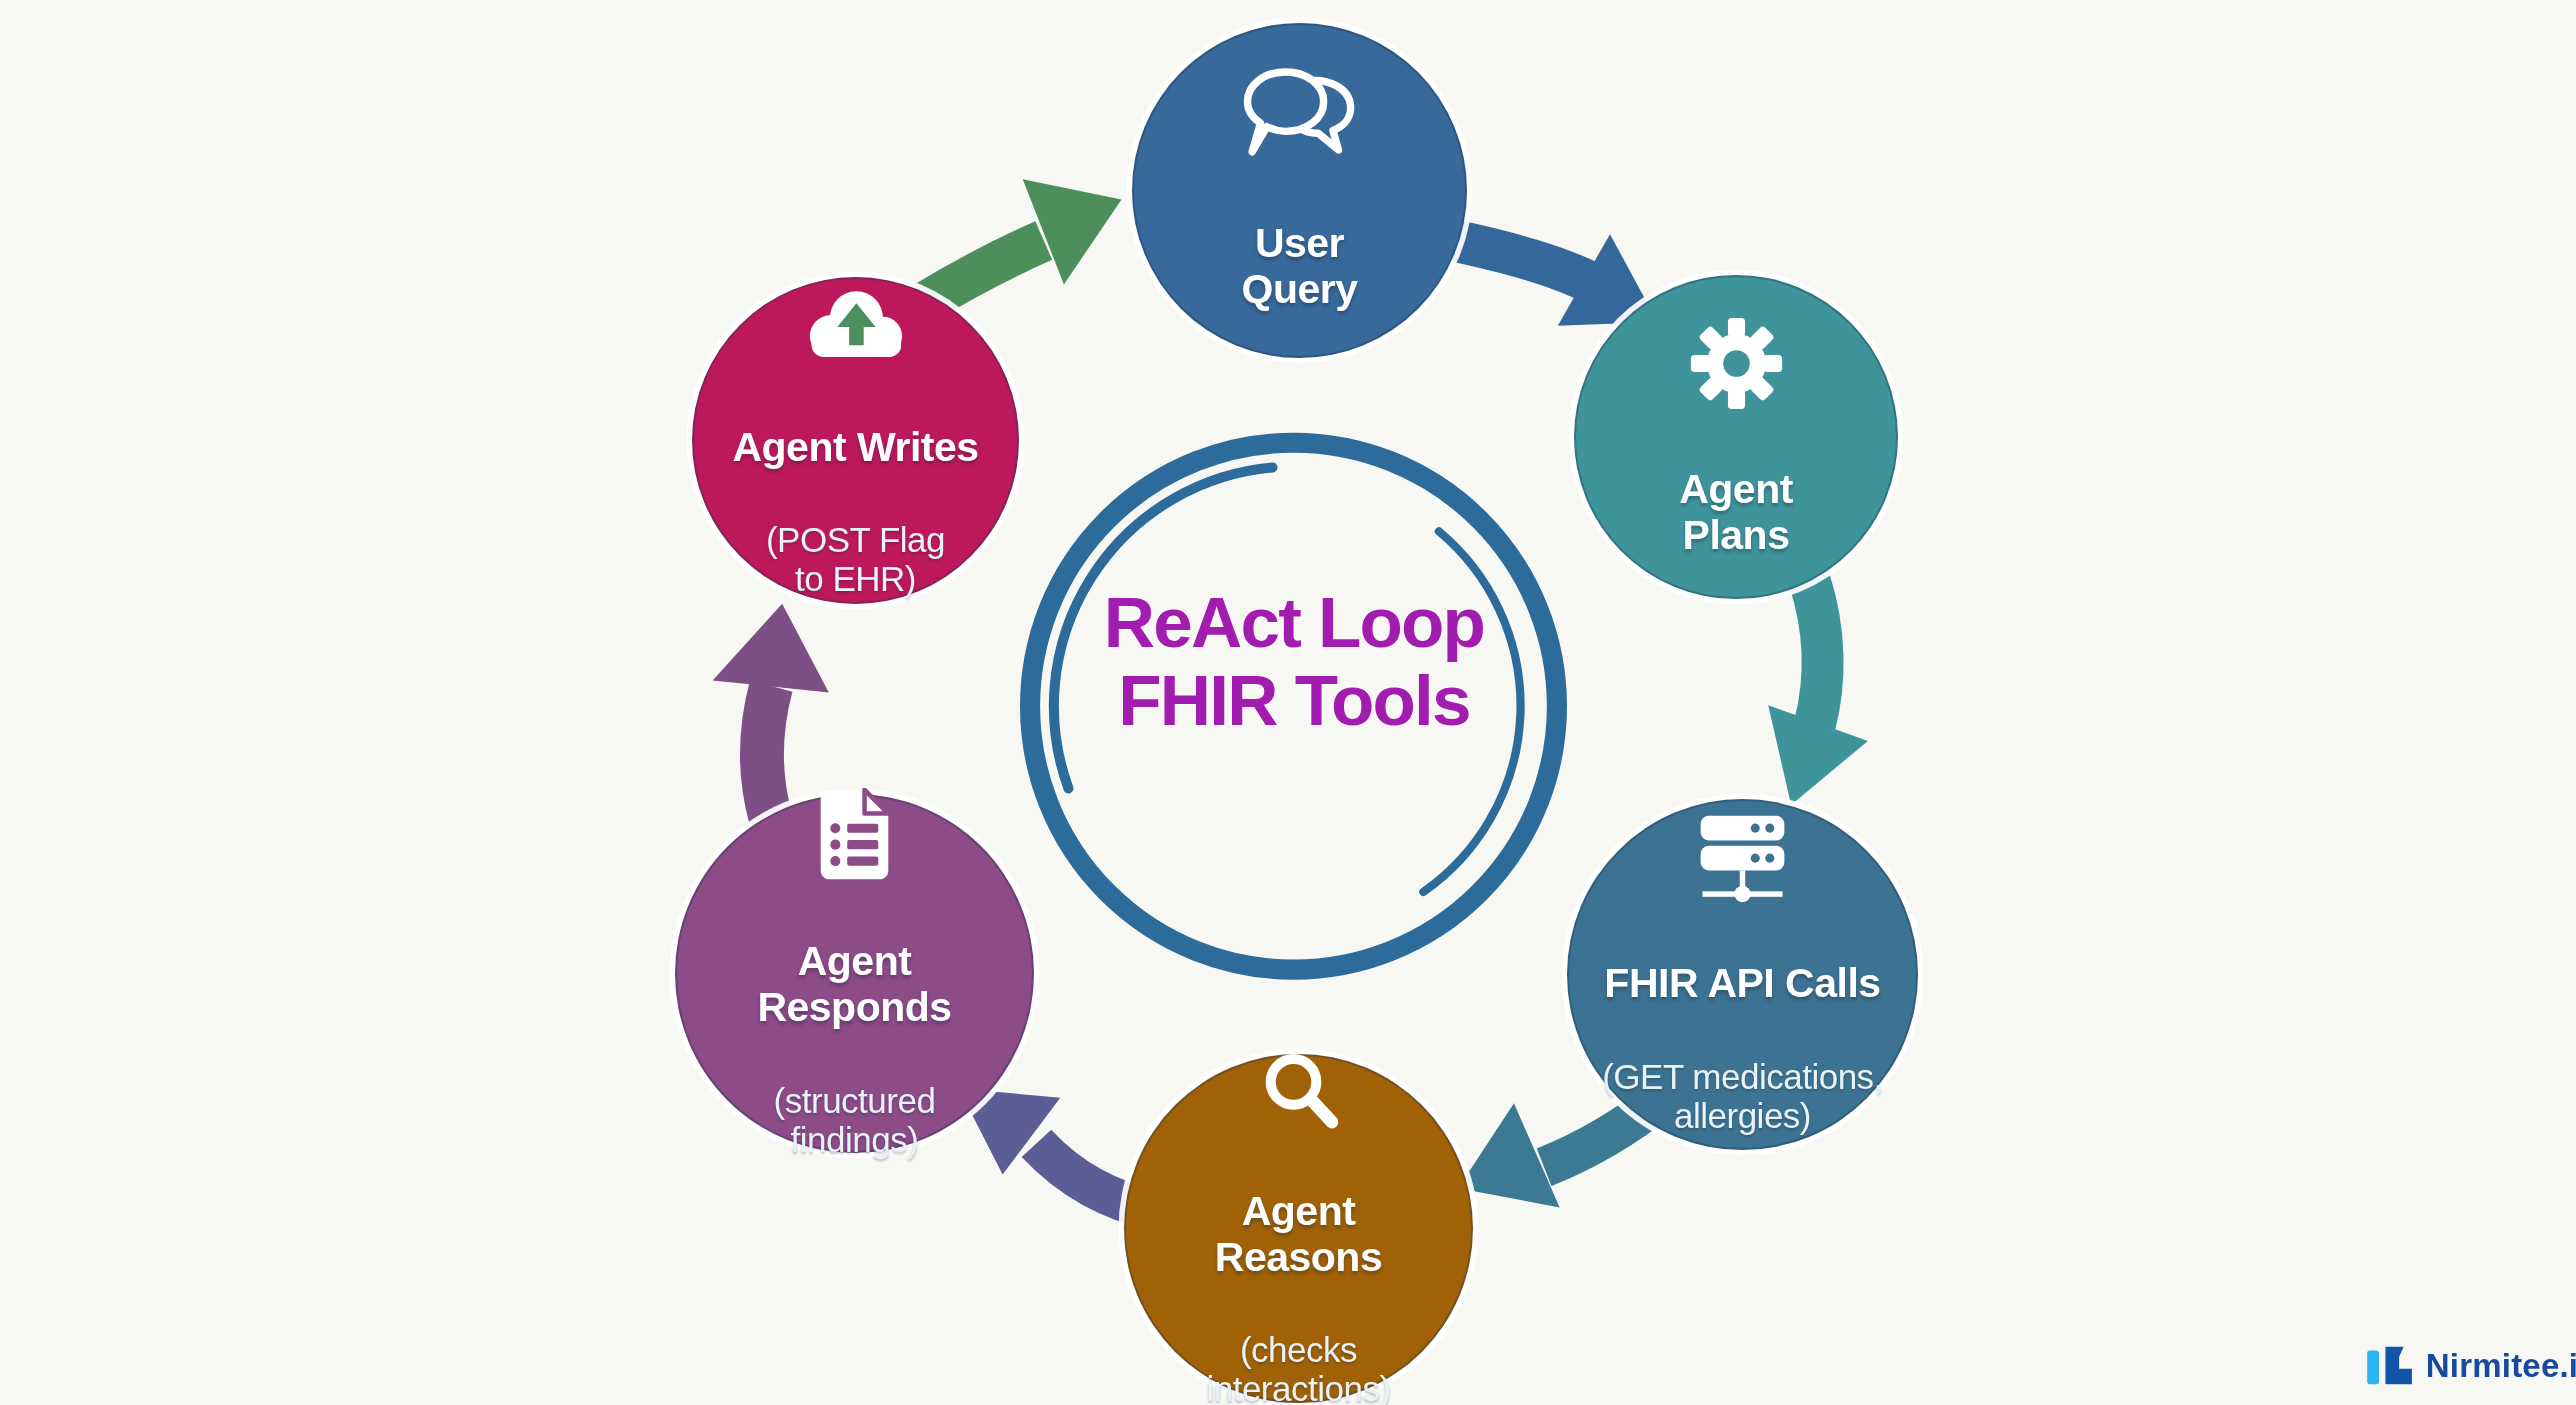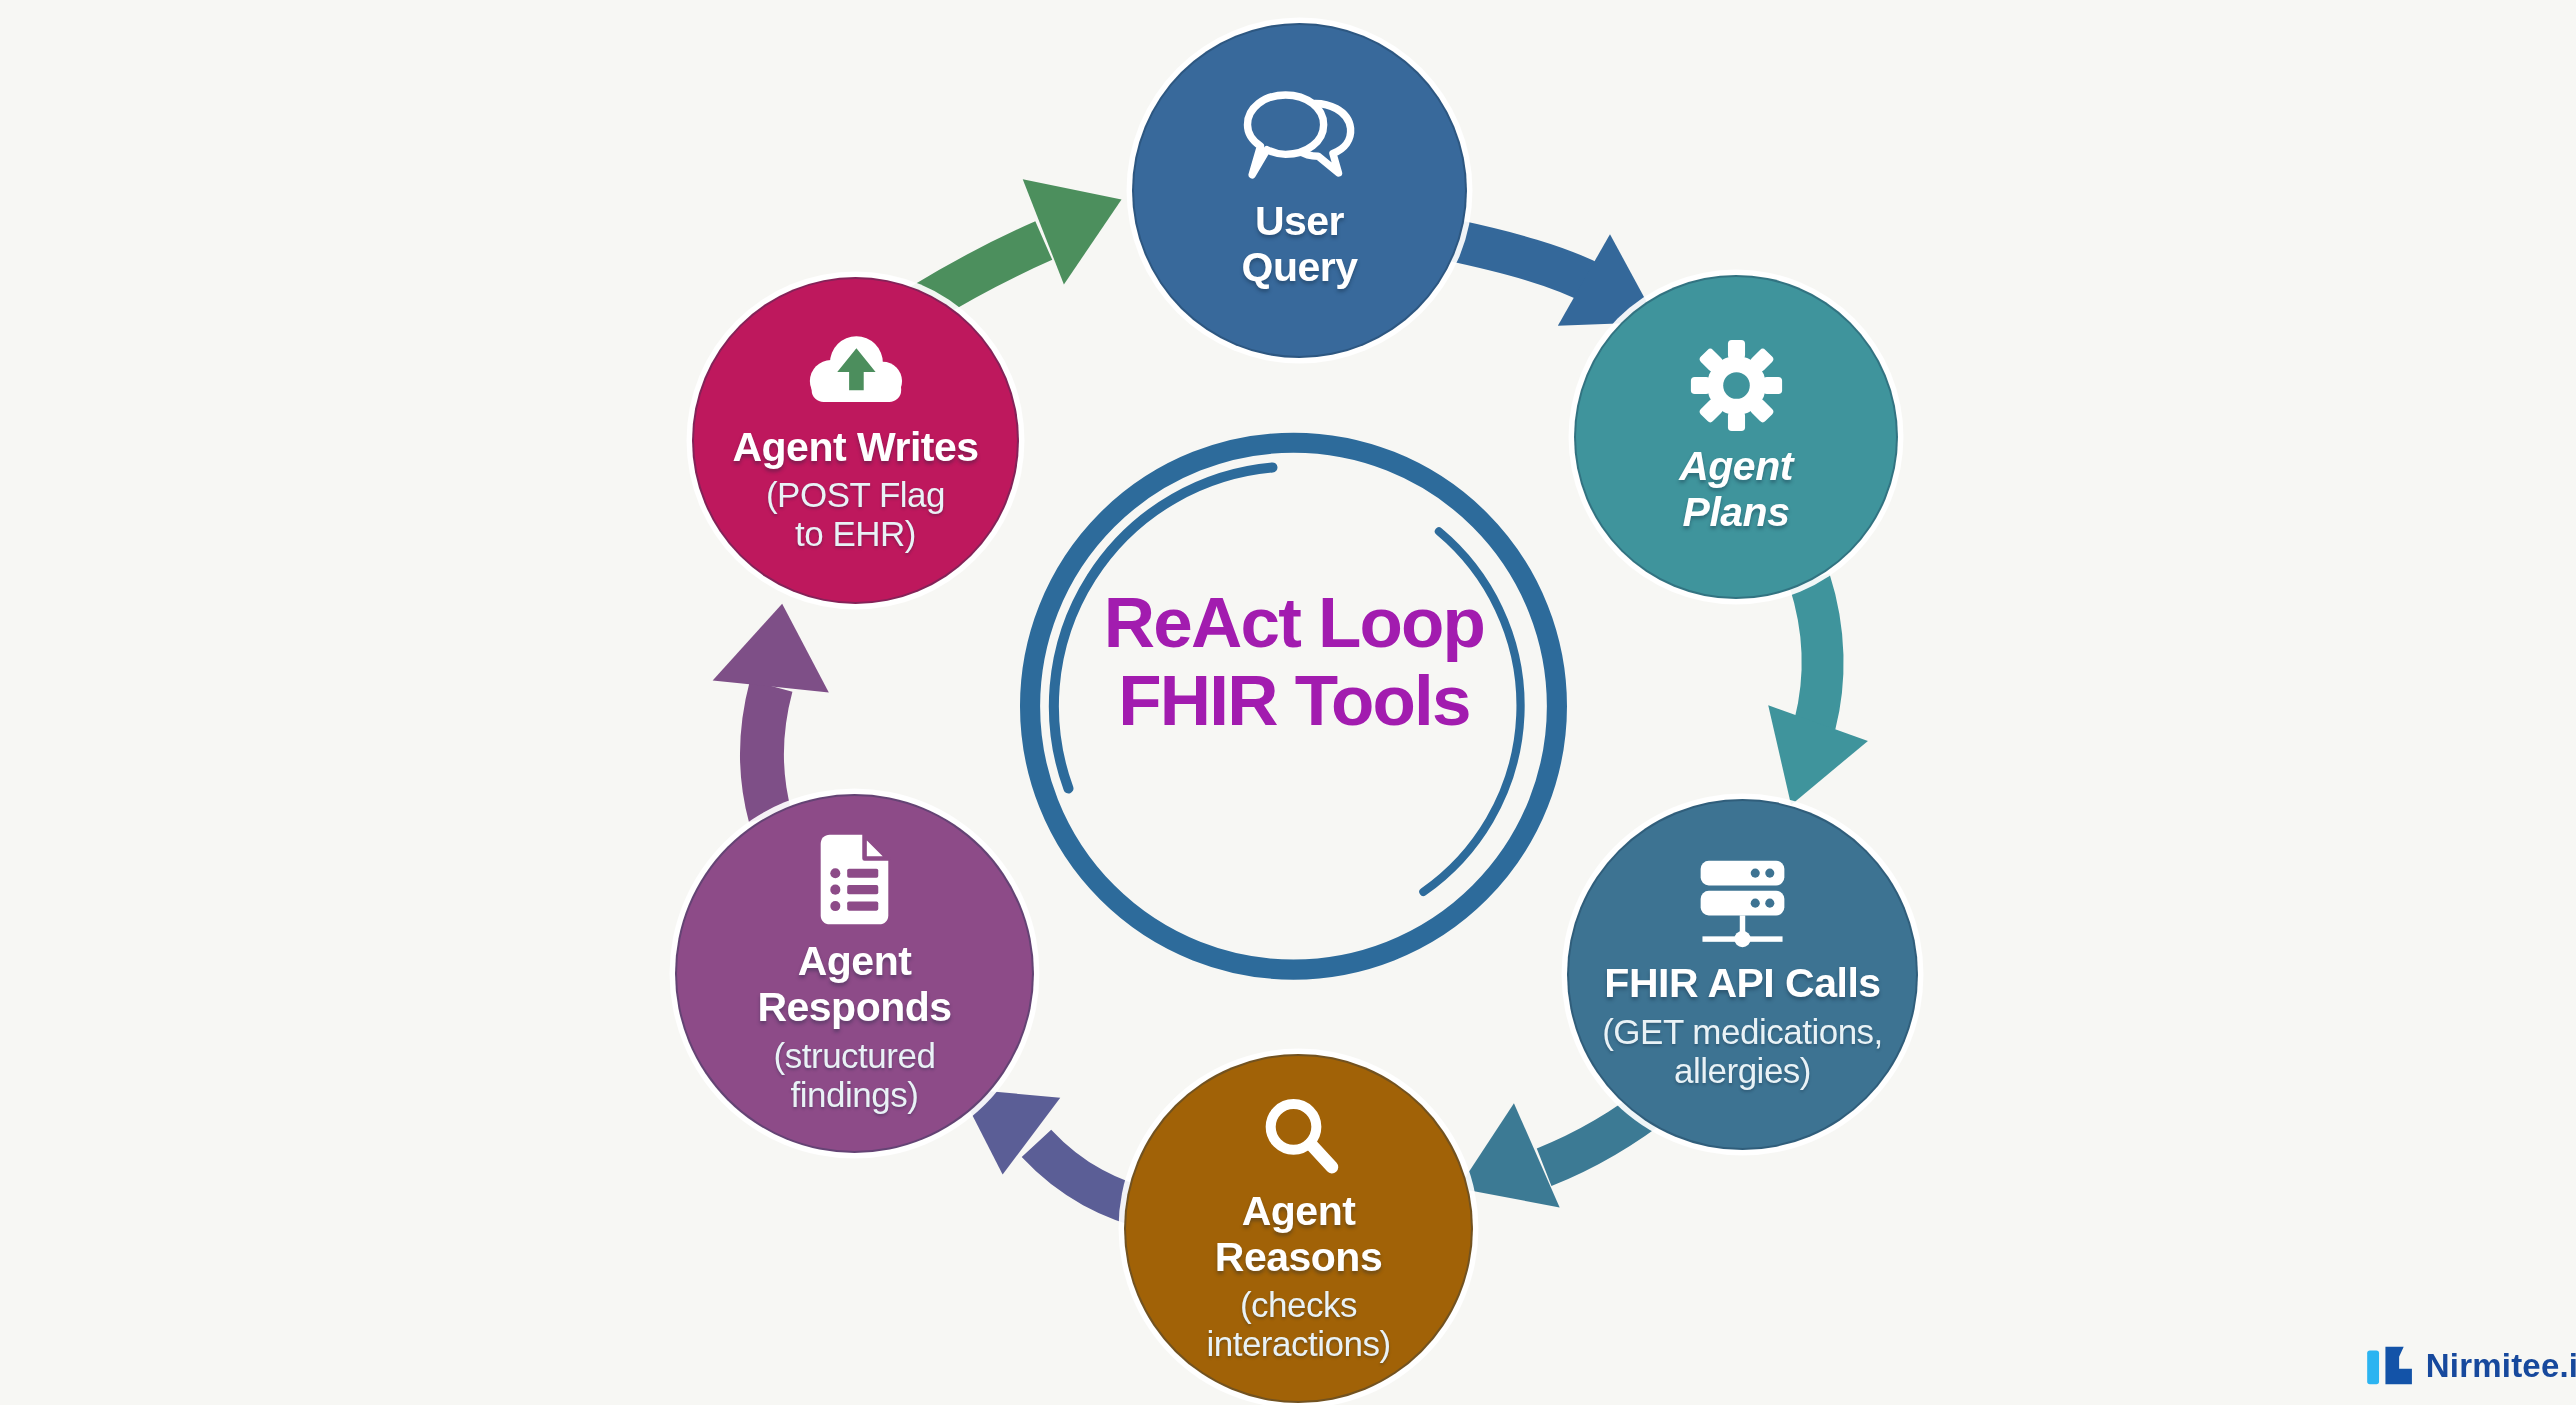--- a/index.html
+++ b/index.html
@@ -8,38 +8,39 @@
     font-family:"Liberation Sans", sans-serif;
   }
   .stage{position:absolute;inset:0;}
   svg.backlayer{position:absolute;left:0;top:0;z-index:1;}
   .node{
     position:absolute;z-index:2;border-radius:50%;
     display:flex;flex-direction:column;align-items:center;justify-content:center;
     text-align:center;color:#fff;box-sizing:border-box;
     border:2.7px solid rgba(25,55,80,.35);
     box-shadow:0 0 0 5.5px rgba(255,255,255,.92);
+    gap:45px;
   }
   .node .icon{margin-bottom:11px;line-height:0;}
   .node .title{
     font-weight:bold;font-size:41px;line-height:1.12;letter-spacing:-0.5px;
     text-shadow:0 2.7px 3.7px rgba(15,35,55,.35);
   }
   .node .subtitle{
     font-size:35px;line-height:1.12;color:#e9f2f6;margin-top:4.6px;letter-spacing:-0.5px;
     text-shadow:0 1.8px 2.7px rgba(15,35,55,.30);
   }
   .n-uq{left:1132px;top:23px;width:335px;height:335px;}
   .n-ap{left:1574px;top:275px;width:324px;height:324px;}
   .n-fhir{left:1567px;top:799px;width:351px;height:351px;}
   .n-ar{left:1124px;top:1054px;width:349px;height:349px;}
   .n-aresp{left:675px;top:794px;width:359px;height:359px;}
   .n-aw{left:692px;top:277px;width:327px;height:327px;}
   .n-uq .title{max-width:178px;}
-  .n-ap .title{max-width:188px;font-style:italic;}
+  .n-ap .title{max-width:188px;}
   .n-ar .title{max-width:206px;}
   .n-aresp .title{max-width:233px;}
   .n-aw .title{white-space:nowrap;}
   .n-fhir .title{white-space:nowrap;}
   .n-fhir .subtitle{max-width:322px;}
   .n-ar .subtitle{max-width:240px;}
   .n-aresp .subtitle{max-width:220px;}
   .n-aw .subtitle{max-width:194px;}
   .center-text{
     position:absolute;z-index:2;left:1078px;top:584px;width:432px;

